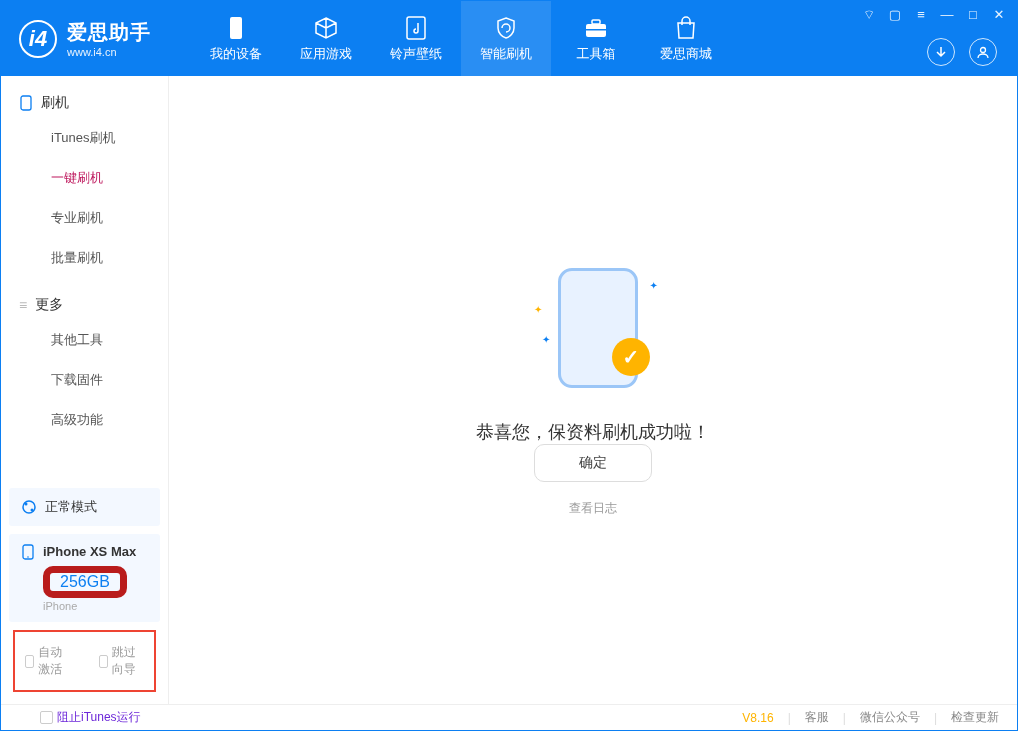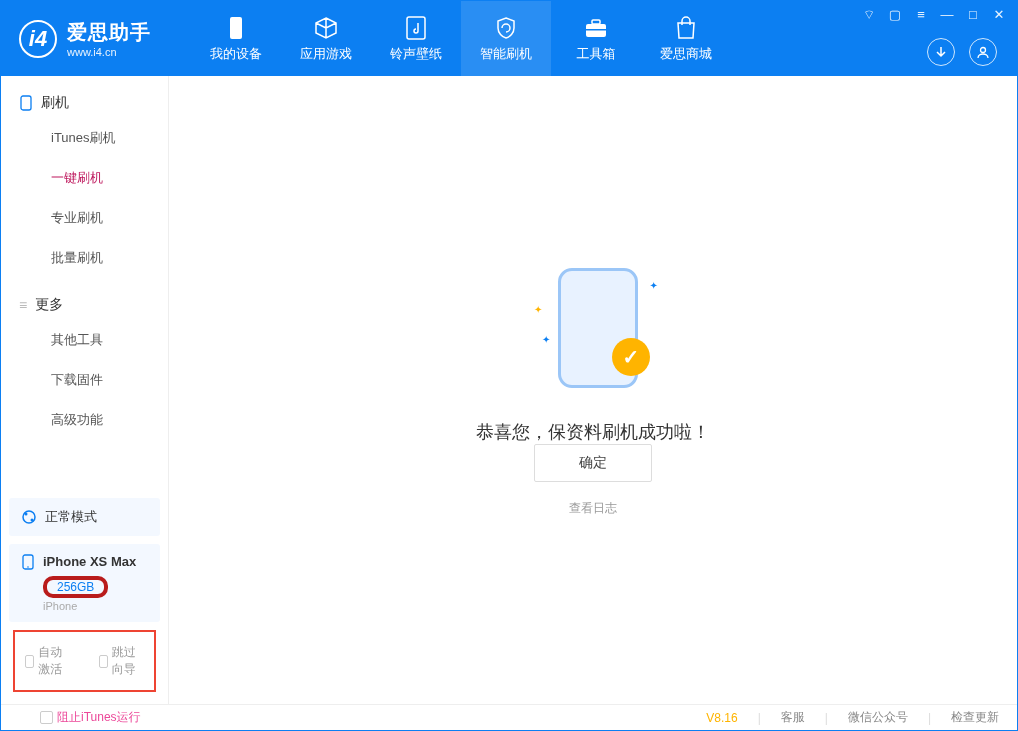--- a/index.html
+++ b/index.html
@@ -26,40 +26,40 @@
 .sidebar { width: 168px; border-right: 1px solid #eee; display: flex; flex-direction: column; }
 .side-section { padding: 18px 0 0 0; }
 .side-header { display: flex; align-items: center; padding: 0 18px 6px; color: #333; font-size: 14px; font-weight: 500; gap: 8px; }
 .side-items { }
 .side-item { padding: 11px 0 11px 50px; font-size: 13px; color: #555; cursor: pointer; }
 .side-item.active { color: #be185d; }
 .side-bottom { margin-top: auto; padding: 8px; }
 .mode-card { background: #f3f8ff; border-radius: 3px; padding: 10px 12px; display: flex; align-items: center; gap: 8px; margin-bottom: 8px; font-size: 13px; color: #333; }
 .device-card { background: #f3f8ff; border-radius: 3px; padding: 10px 12px; }
 .device-name { display: flex; gap: 8px; font-size: 13px; font-weight: 700; color: #333; }
-.device-cap { display: inline-block; border: 4px solid #b91c1c; color: #0c7ff2; border-radius: 10px; padding: 0 10px; font-size: 12px; margin: 6px 0 2px 22px; }
+.device-cap { display: inline-block; border: 7px solid #b91c1c; color: #0c7ff2; border-radius: 10px; padding: 0 10px; font-size: 16px; margin: 6px 0 2px 22px; }
 .device-type { font-size: 11px; color: #aaa; margin-left: 22px; }
 .checkbox-row { display: flex; gap: 28px; padding: 12px 10px; border: 2px solid #e43; margin: 8px 4px 4px; }
 .cb { display: flex; align-items: center; gap: 4px; font-size: 12px; color: #999; cursor: pointer; }
 .cb-box { width: 13px; height: 13px; border: 1px solid #ccc; border-radius: 2px; }
 
 
 .main { flex: 1; display: flex; flex-direction: column; align-items: center; justify-content: center; }
 .phone-illust { position: relative; width: 130px; height: 130px; margin-bottom: 26px; }
 .phone-body { width: 80px; height: 120px; border: 3px solid #9bc6f7; border-radius: 14px; position: absolute; left: 30px; top: 4px; background: #e8f2ff; }
 .phone-check { position: absolute; width: 38px; height: 38px; background: #ffb400; border-radius: 50%; right: 8px; bottom: 18px; display: flex; align-items: center; justify-content: center; color: #fff; font-size: 20px; font-weight: bold; }
 .sparkle { position: absolute; color: #ffb400; font-size: 10px; }
 .success-text { font-size: 18px; color: #333; }
-.ok-btn { border: 1px solid #ddd; background: #fff; padding: 9px 44px; font-size: 14px; color: #444; cursor: pointer; border-radius: 2px; margin-bottom: 18px; }
+.ok-btn { border: 1px solid #ddd; background: #fff; padding: 9px 44px; font-size: 14px; color: #444; cursor: pointer; border-radius: 10px; margin-bottom: 18px; }
 .log-link { font-size: 12px; color: #999; cursor: pointer; }
 
 
 .footer { height: 26px; border-top: 1px solid #eee; display: flex; align-items: center; padding: 0 18px; font-size: 12px; color: #999; }
-.footer .cb { color: #ec4899; padding-left: 21px; }
-.footer-right { margin-left: auto; display: flex; align-items: center; gap: 20px; }
+.footer .cb { color: #6d28d9; padding-left: 21px; }
+.footer-right { margin-left: auto; display: flex; align-items: center; gap: 14px; }
 .footer-link { color: #888; cursor: pointer; }
 .version { color: #ffb400; }
 .divider { color: #ddd; }
 
 svg { display: block; }
 </style>
 </head>
 <body>
 
 <div class="header">

